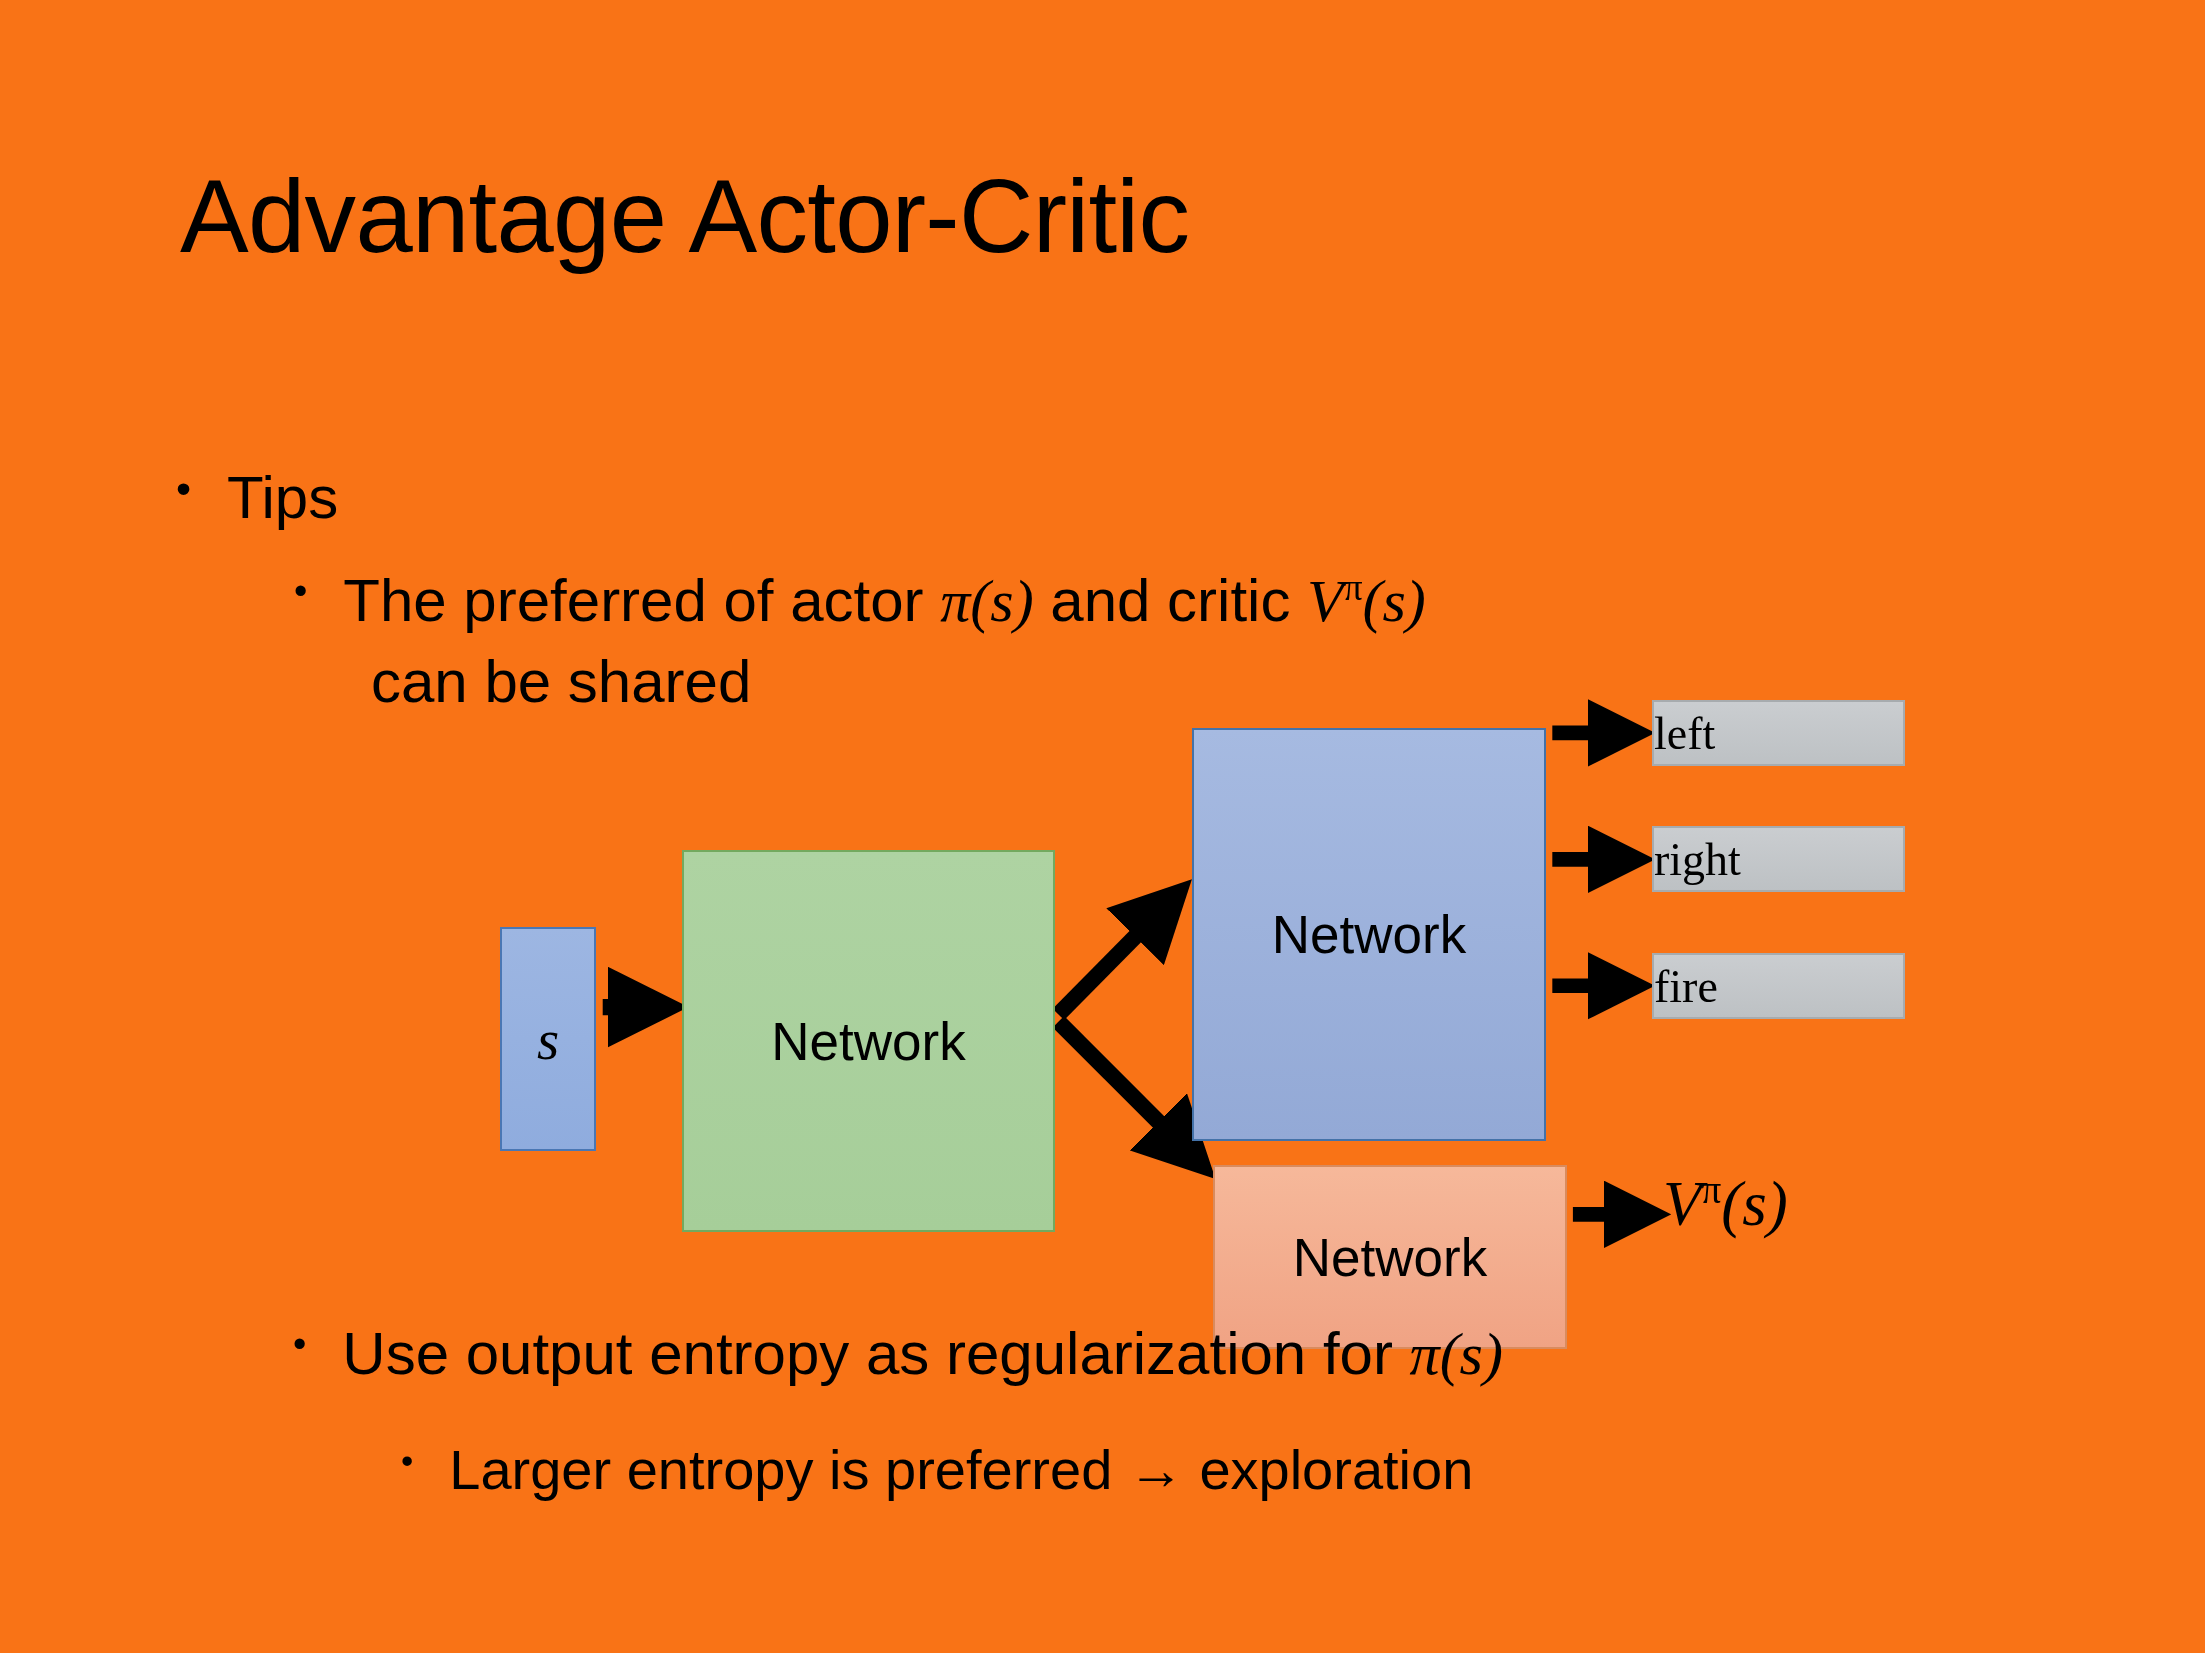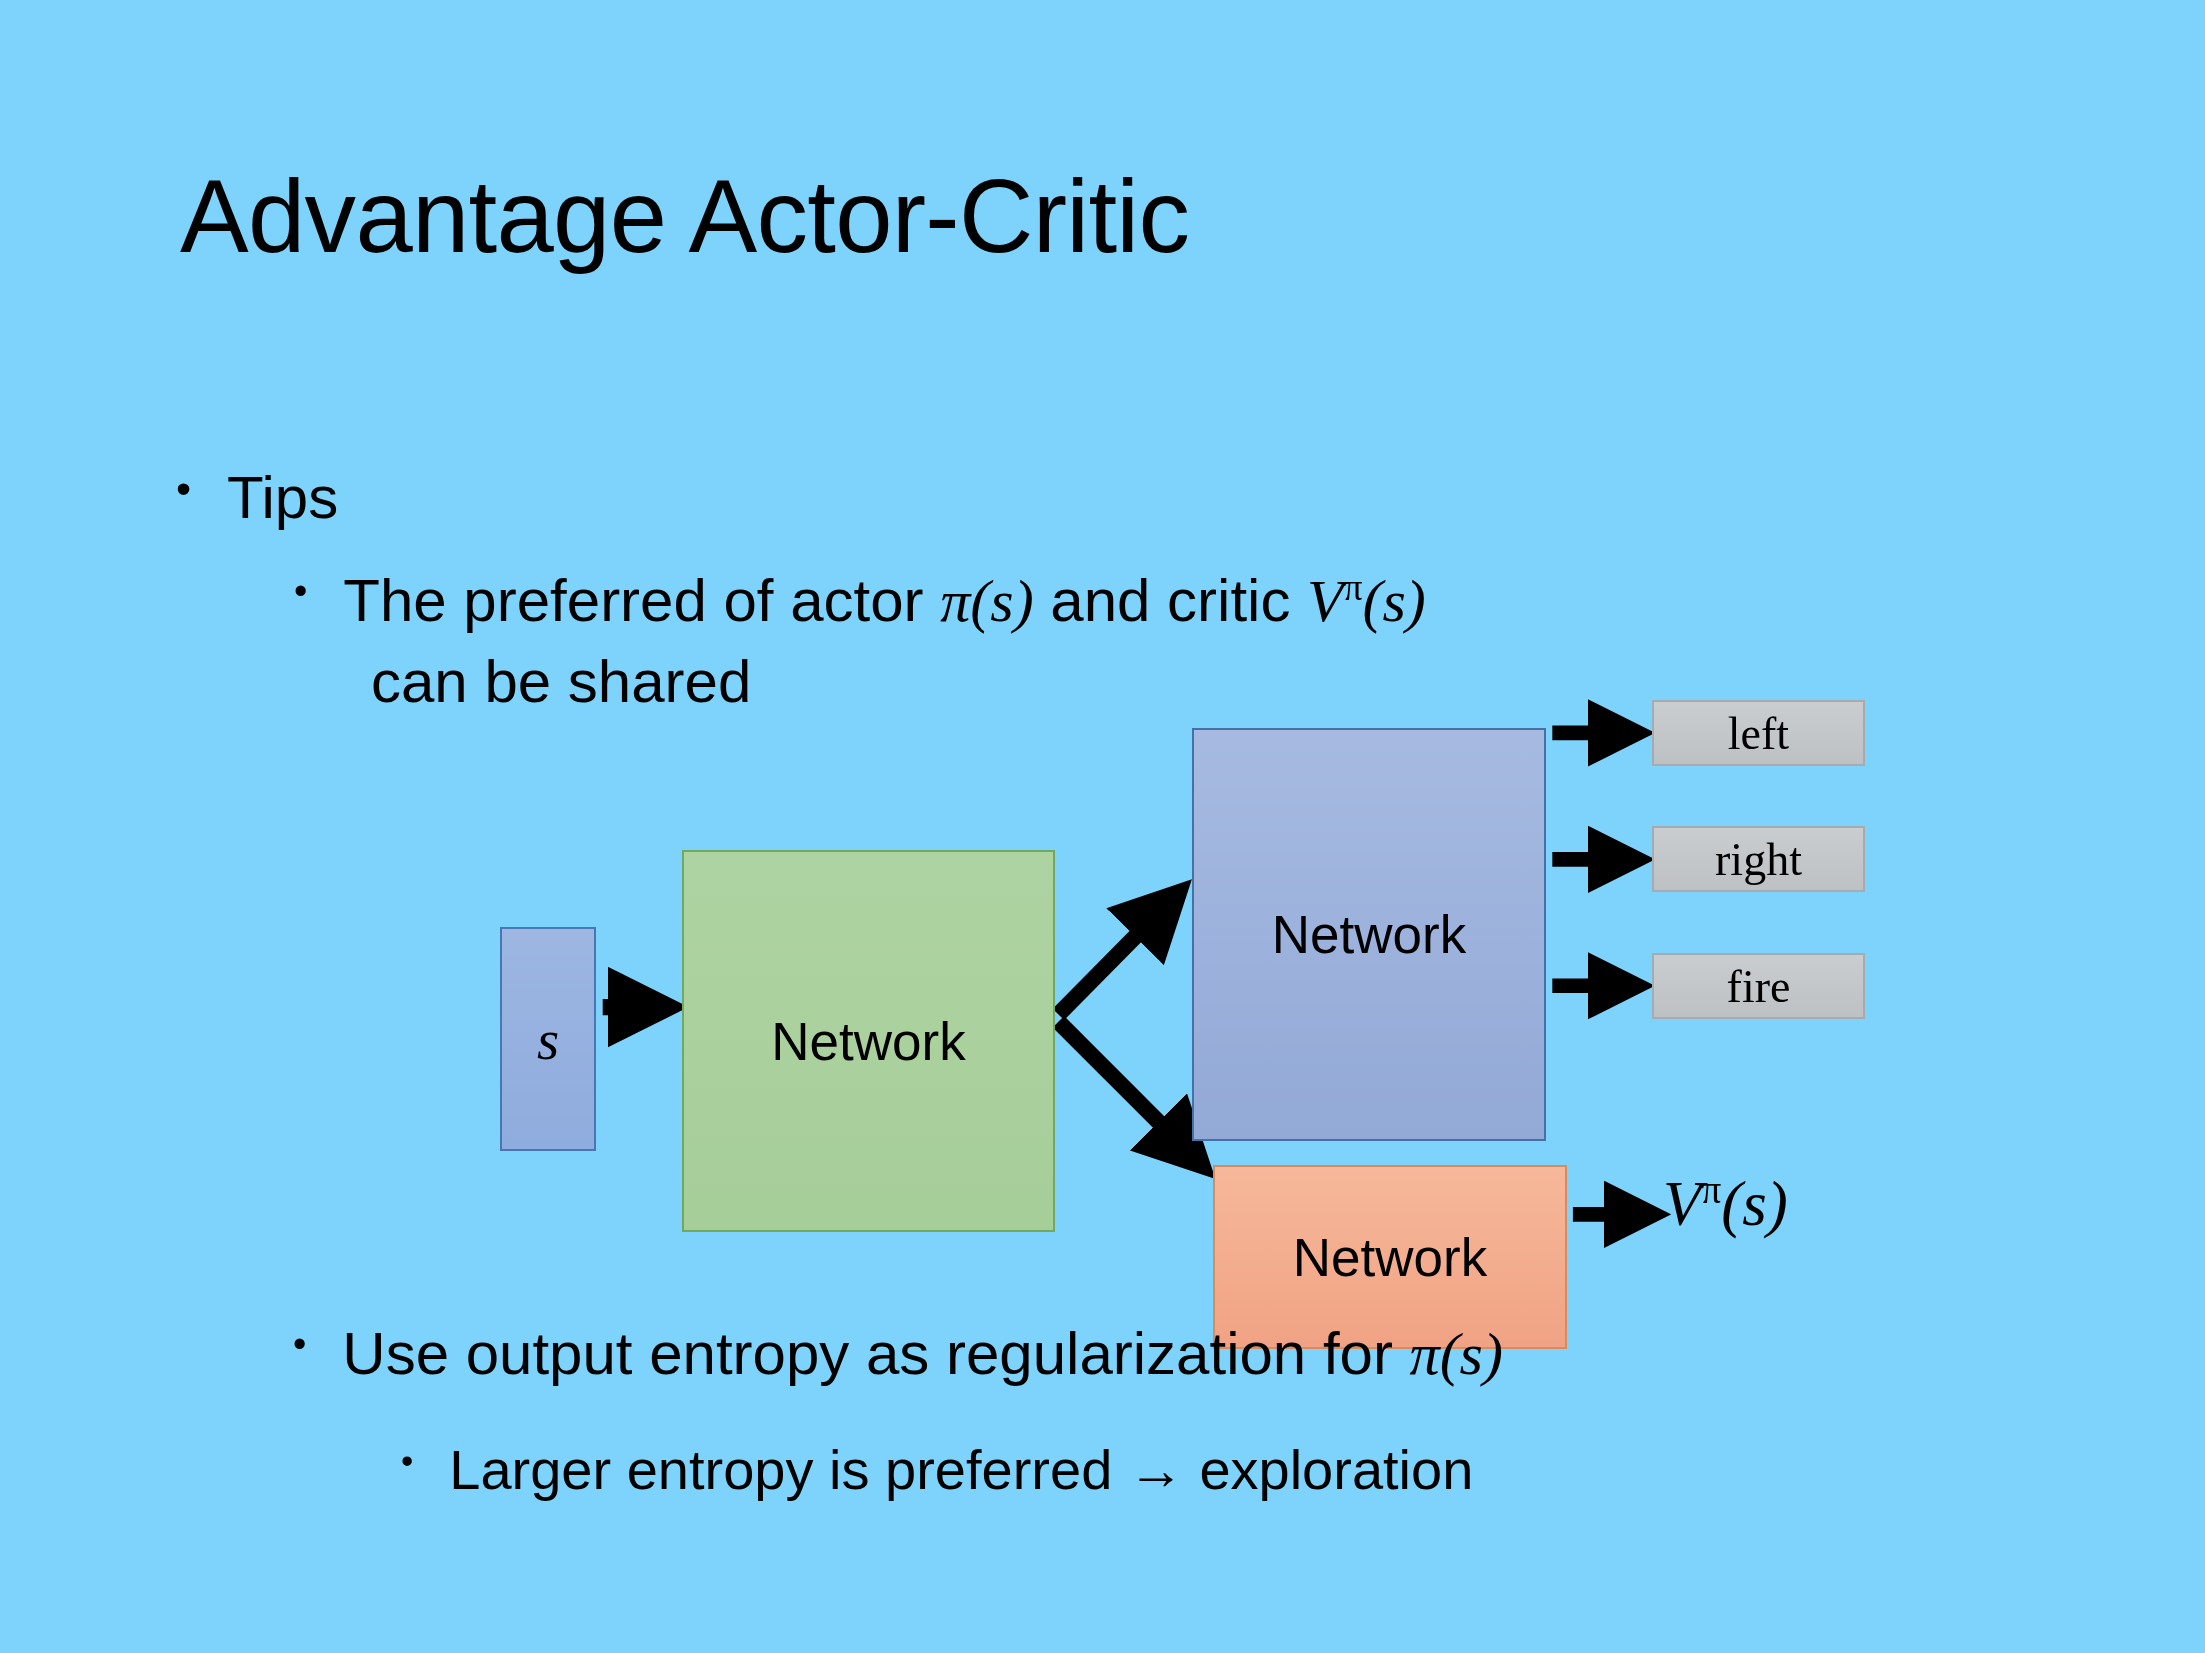--- a/index.html
+++ b/index.html
@@ -4,21 +4,21 @@
 <style>
   html, body {
     margin: 0;
     padding: 0;
     background: #ffffff;
   }
   #slide {
     position: relative;
     width: 2205px;
     height: 1654px;
-    background: #7dd3fc;
+    background: #f97316;
     overflow: hidden;
     font-family: "Liberation Sans", sans-serif;
     color: #000000;
   }
 
   
   #slide-title {
     position: absolute;
     left: 180px;
     top: 165px;
@@ -157,27 +157,26 @@
     top: 1131px;
     width: 354px;
     height: 184px;
     background: linear-gradient(to bottom, #F6B89A, #F0A384);
     border: 2.2px solid #D98B5E;
   }
 
   .out-box {
     position: absolute;
     box-sizing: border-box;
-    width: 213px;
+    width: 253px;
     height: 66px;
     background: linear-gradient(to bottom, #CACDD0, #BDC1C4);
     border: 2.2px solid #A7ABAE;
     display: flex;
     align-items: center;
-    justify-content: center;
   }
   .out-label {
     font-family: "Liberation Serif", serif;
     font-size: 46px;
     color: #000000;
   }
   #out-left  { left: 1652px; top: 700px; }
   #out-right { left: 1652px; top: 826px; }
   #out-fire  { left: 1652px; top: 953px; }
 

